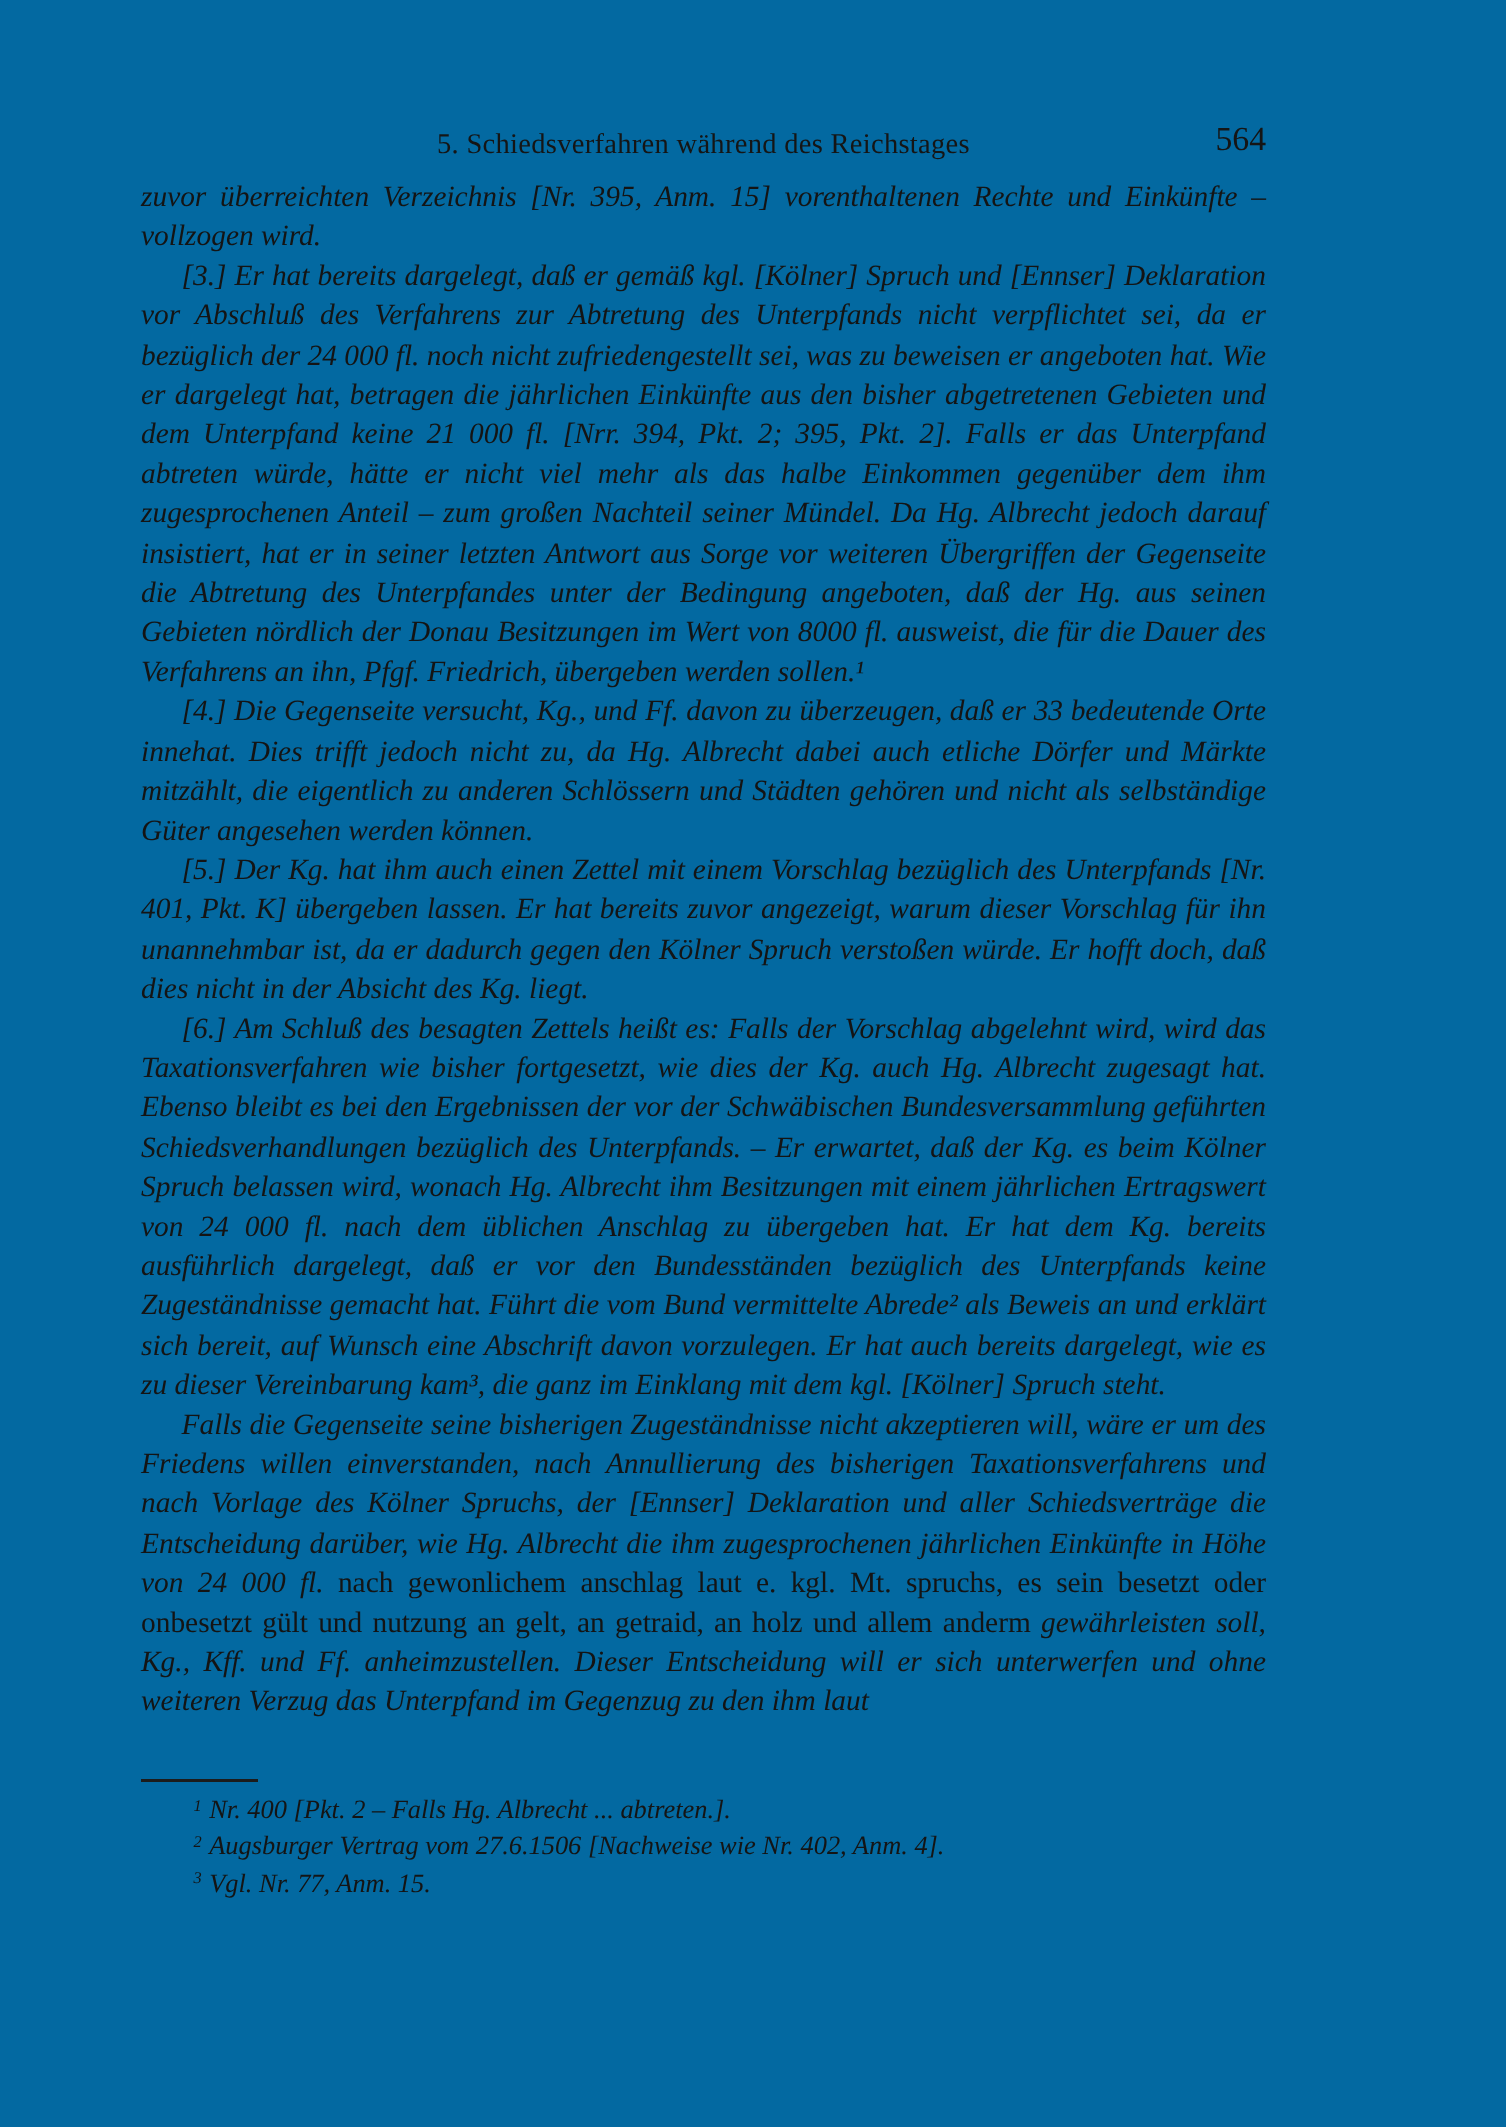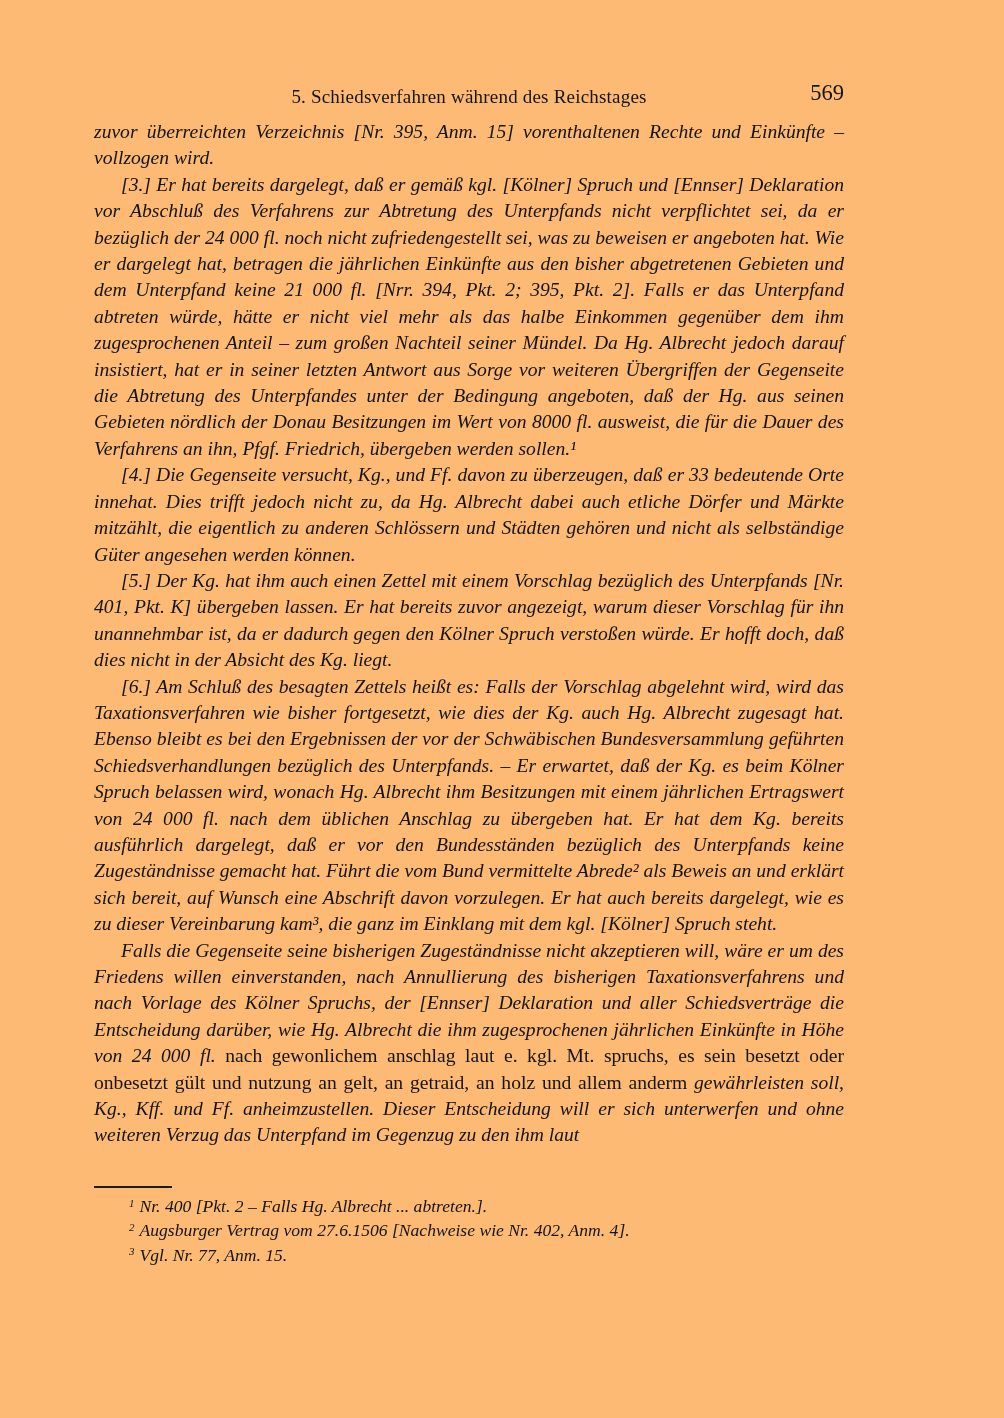--- a/index.html
+++ b/index.html
@@ -4,21 +4,21 @@
 <style>
   html, body {
     margin: 0;
     padding: 0;
     background: #ffffff;
   }
   .page {
     position: relative;
     width: 1004px;
     height: 1418px;
-    background: #fdba74;
+    background: #0369a1;
     overflow: hidden;
     font-family: "Liberation Serif", serif;
     color: #151515;
   }
   
   .running-head {
     position: absolute;
     left: 94px;
     top: 80px;
     width: 750px;
@@ -98,21 +98,21 @@
     font-style: italic;
   }
 </style>
 </head>
 <body>
 
 <div class="page">
 
   <div class="running-head">
     <div class="head-title">5. Schiedsverfahren während des Reichstages</div>
-    <div class="page-number">569</div>
+    <div class="page-number">564</div>
   </div>
 
   <div class="body-text">
     <p class="noindent">zuvor überreichten Verzeichnis [Nr. 395, Anm. 15] vorenthaltenen Rechte und Einkünfte – vollzogen wird.</p>
     <p>[3.] Er hat bereits dargelegt, daß er gemäß kgl. [Kölner] Spruch und [Ennser] Deklaration vor Abschluß des Verfahrens zur Abtretung des Unterpfands nicht verpflichtet sei, da er bezüglich der 24 000 fl. noch nicht zufriedengestellt sei, was zu beweisen er angeboten hat. Wie er dargelegt hat, betragen die jährlichen Einkünfte aus den bisher abgetretenen Gebieten und dem Unterpfand keine 21 000 fl. [Nrr. 394, Pkt. 2; 395, Pkt. 2]. Falls er das Unterpfand abtreten würde, hätte er nicht viel mehr als das halbe Einkommen gegenüber dem ihm zugesprochenen Anteil – zum großen Nachteil seiner Mündel. Da Hg. Albrecht jedoch darauf insistiert, hat er in seiner letzten Antwort aus Sorge vor weiteren Übergriffen der Gegenseite die Abtretung des Unterpfandes unter der Bedingung angeboten, daß der Hg. aus seinen Gebieten nördlich der Donau Besitzungen im Wert von 8000 fl. ausweist, die für die Dauer des Verfahrens an ihn, Pfgf. Friedrich, übergeben werden sollen.¹</p>
     <p>[4.] Die Gegenseite versucht, Kg., und Ff. davon zu überzeugen, daß er 33 bedeutende Orte innehat. Dies trifft jedoch nicht zu, da Hg. Albrecht dabei auch etliche Dörfer und Märkte mitzählt, die eigentlich zu anderen Schlössern und Städten gehören und nicht als selbständige Güter angesehen werden können.</p>
     <p>[5.] Der Kg. hat ihm auch einen Zettel mit einem Vorschlag bezüglich des Unterpfands [Nr. 401, Pkt. K] übergeben lassen. Er hat bereits zuvor angezeigt, warum dieser Vorschlag für ihn unannehmbar ist, da er dadurch gegen den Kölner Spruch verstoßen würde. Er hofft doch, daß dies nicht in der Absicht des Kg. liegt.</p>
     <p>[6.] Am Schluß des besagten Zettels heißt es: Falls der Vorschlag abgelehnt wird, wird das Taxationsverfahren wie bisher fortgesetzt, wie dies der Kg. auch Hg. Albrecht zugesagt hat. Ebenso bleibt es bei den Ergebnissen der vor der Schwäbischen Bundesversammlung geführten Schiedsverhandlungen bezüglich des Unterpfands. – Er erwartet, daß der Kg. es beim Kölner Spruch belassen wird, wonach Hg. Albrecht ihm Besitzungen mit einem jährlichen Ertragswert von 24 000 fl. nach dem üblichen Anschlag zu übergeben hat. Er hat dem Kg. bereits ausführlich dargelegt, daß er vor den Bundesständen bezüglich des Unterpfands keine Zugeständnisse gemacht hat. Führt die vom Bund vermittelte Abrede² als Beweis an und erklärt sich bereit, auf Wunsch eine Abschrift davon vorzulegen. Er hat auch bereits dargelegt, wie es zu dieser Vereinbarung kam³, die ganz im Einklang mit dem kgl. [Kölner] Spruch steht.</p>
     <p><span>Falls die Gegenseite seine bisherigen Zugeständnisse nicht akzeptieren will, wäre er um des Friedens willen einverstanden, nach Annullierung des bisherigen Taxationsverfahrens und nach Vorlage des Kölner Spruchs, der [Ennser] Deklaration und aller Schiedsverträge die Entscheidung darüber, wie Hg. Albrecht die ihm zugesprochenen jährlichen Einkünfte in Höhe von 24 000 fl. </span><span class="roman">nach gewonlichem anschlag laut e. kgl. Mt. spruchs, es sein besetzt oder onbesetzt gült und nutzung an gelt, an getraid, an holz und allem anderm </span><span>gewährleisten soll, Kg., Kff. und Ff. anheimzustellen. Dieser Entscheidung will er sich unterwerfen und ohne weiteren Verzug das Unterpfand im Gegenzug zu den ihm laut</span></p>
   </div>

